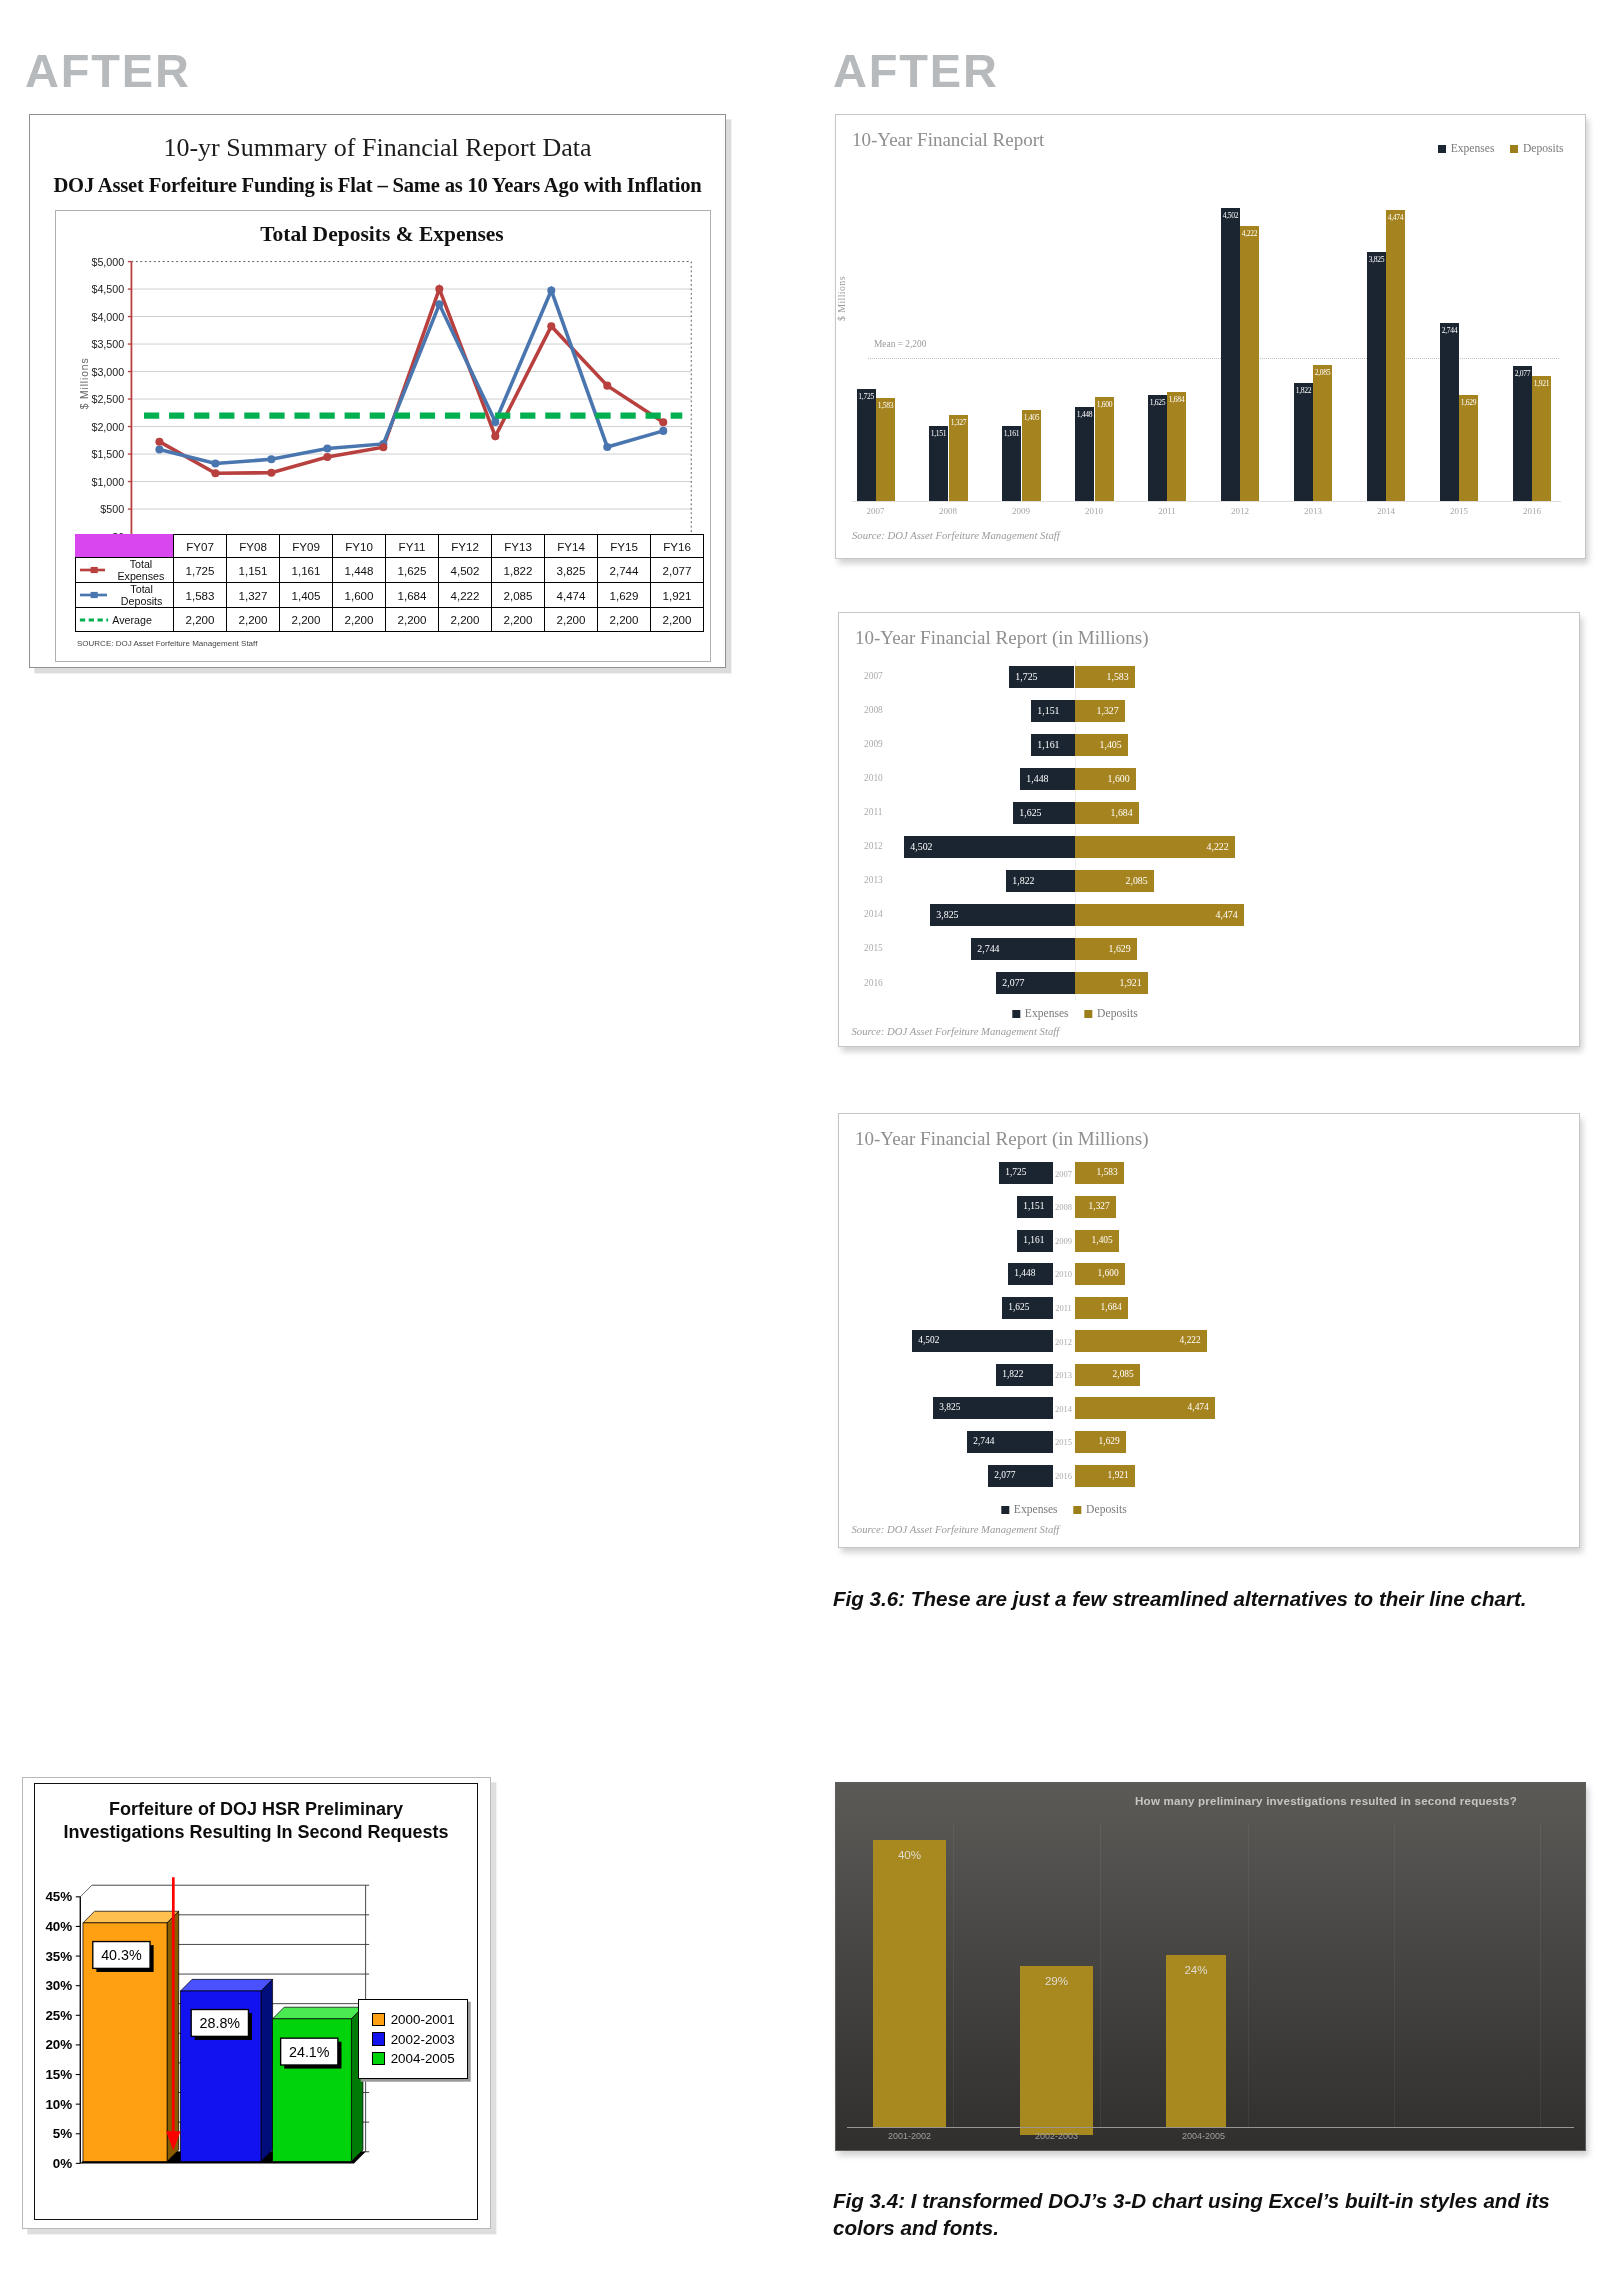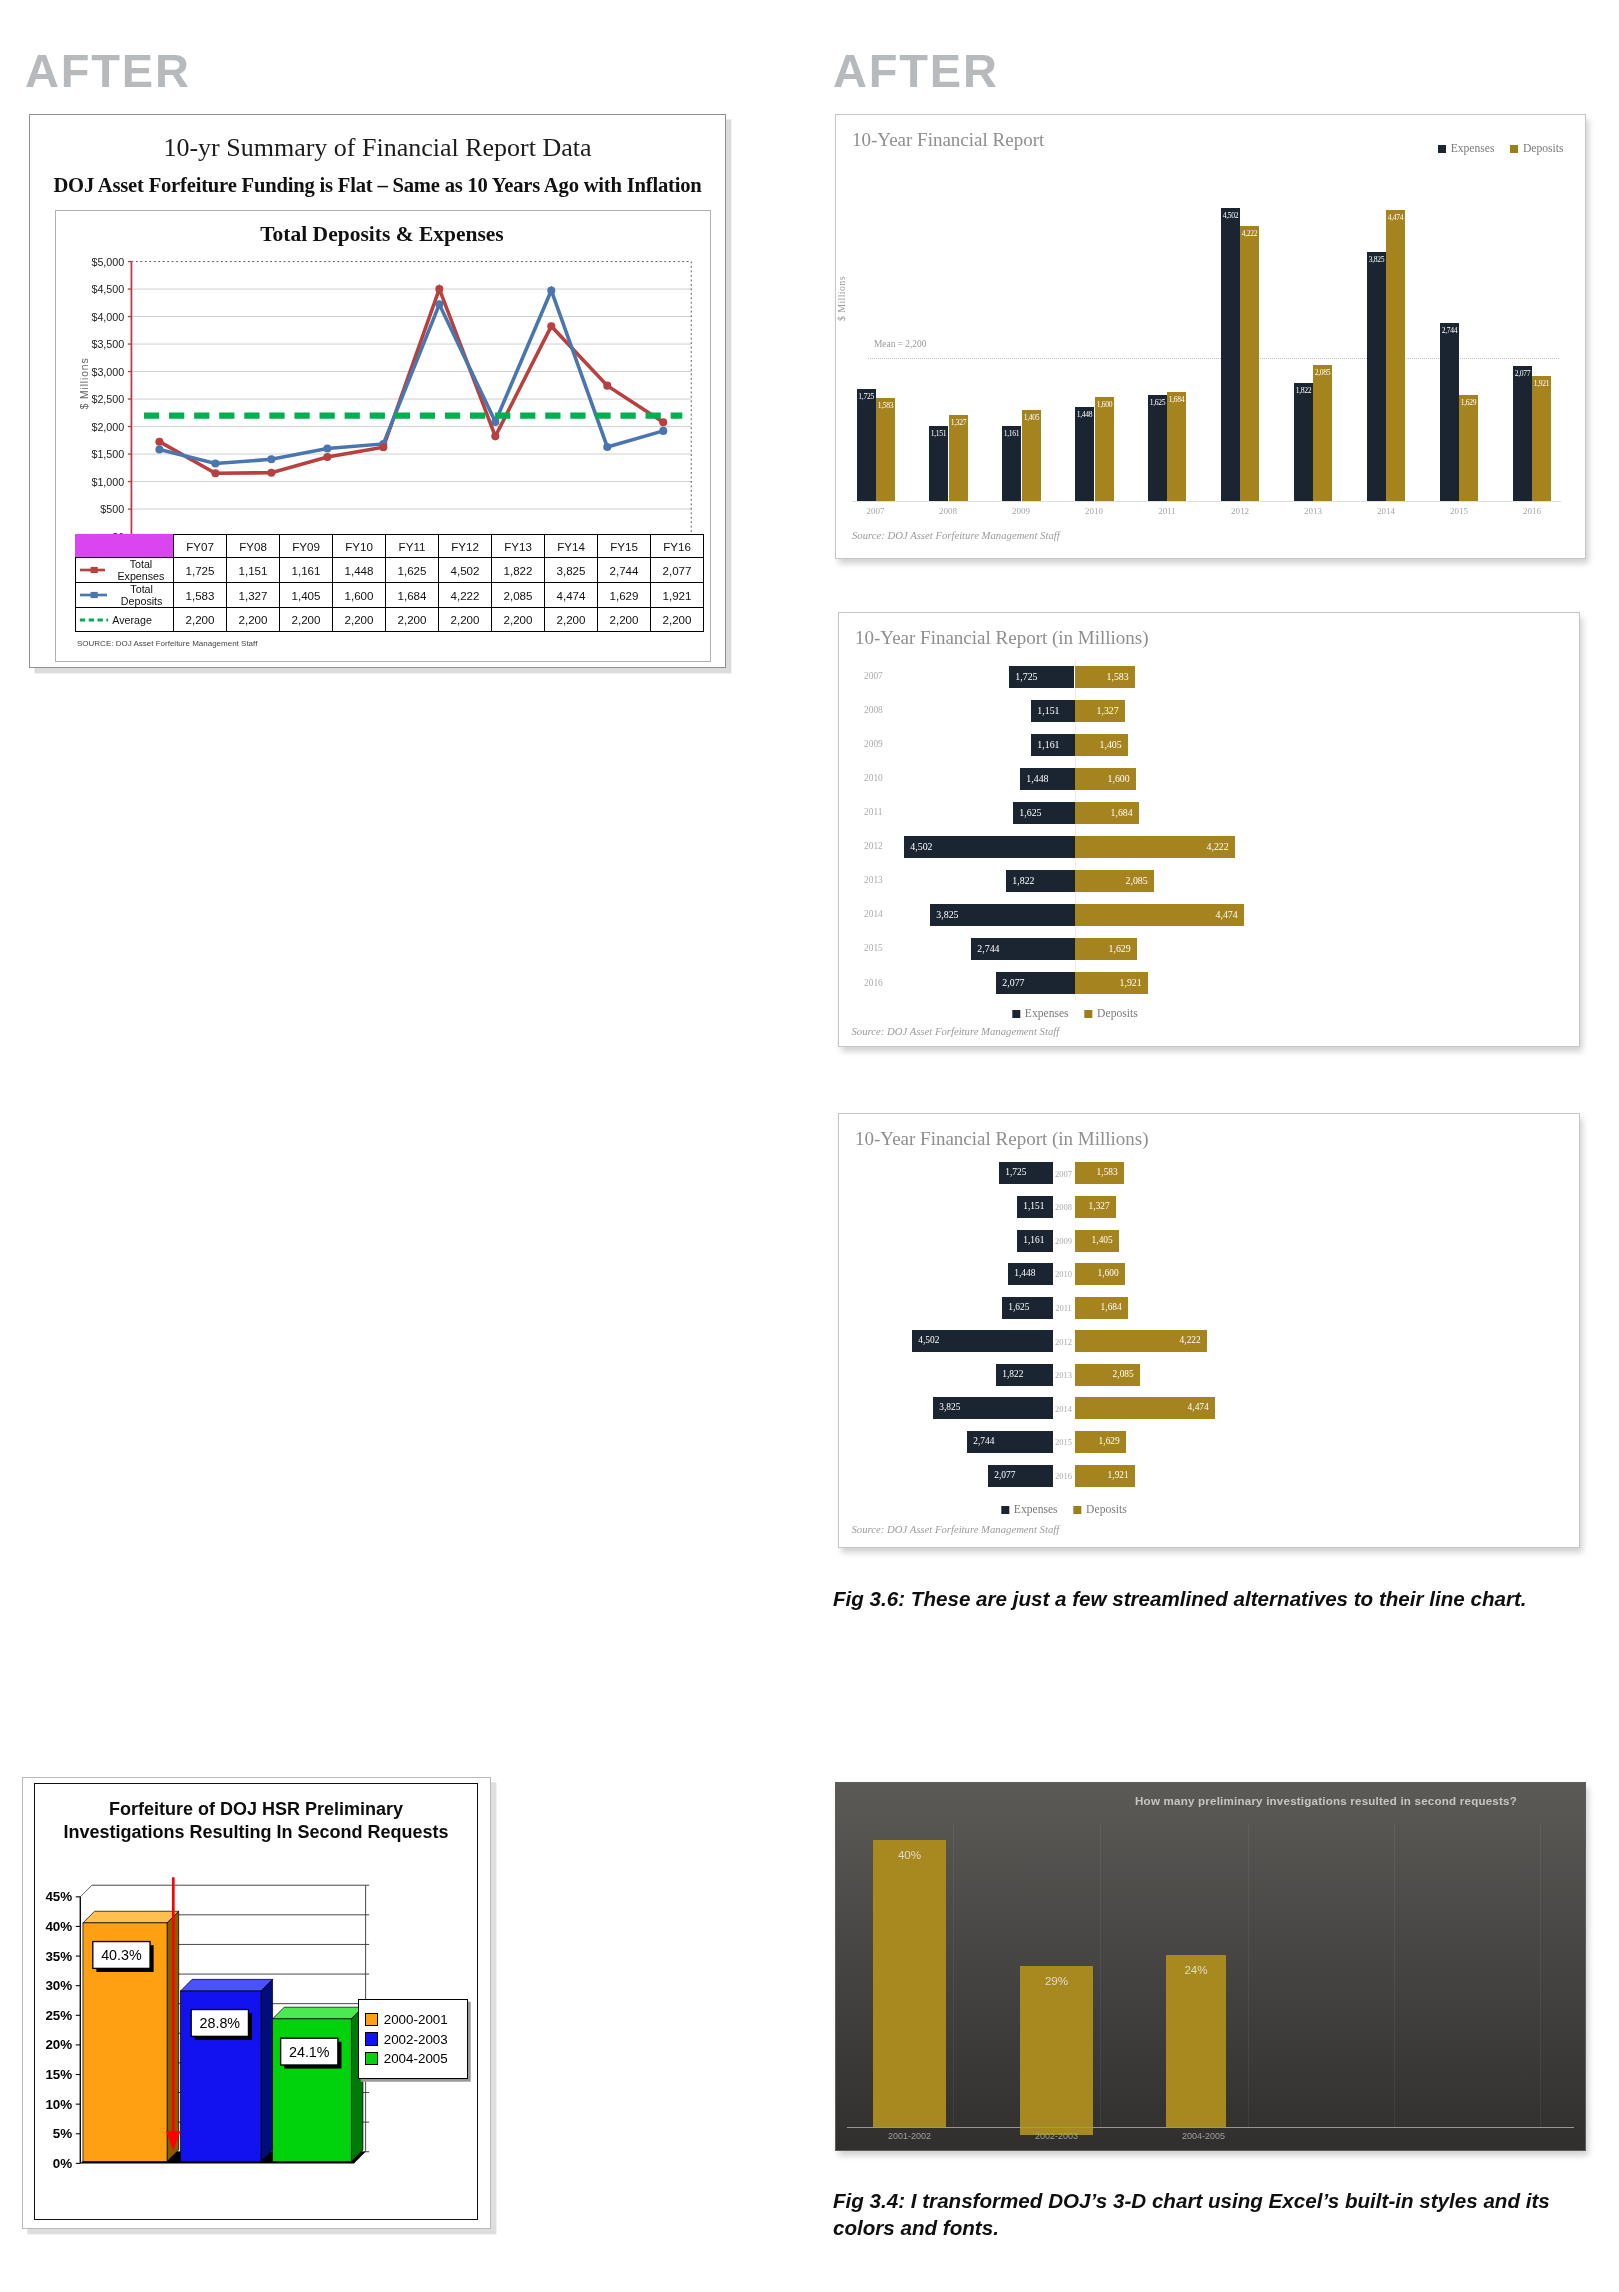--- a/index.html
+++ b/index.html
@@ -54,21 +54,21 @@
 
   
   #p2{position:absolute;left:21.5px;top:1777px;width:467px;height:450px;background:#fff;border:0.9px solid #b9b9b9;box-shadow:5.4px 5.4px 0 #dedede;}
   #p2 .inner3d{position:absolute;left:11.6px;top:5.4px;width:442px;height:435px;border:1.8px solid #111;}
   #p2 .t3dline{position:absolute;left:0;width:100%;text-align:center;font:bold 18px "Liberation Sans",sans-serif;color:#0c0c0c;}
   #p2 .t1{top:14.3px;} #p2 .t2{top:38px;}
   #svg3d{position:absolute;left:3.6px;top:86px;}
   #svg3d .t3d{font:600 15px "Liberation Sans",sans-serif;fill:#000;}
   #svg3d .lbl3d{font:16px "Liberation Sans",sans-serif;fill:#000;}
   #legend3d{position:absolute;right:9px;top:215px;width:97px;background:#fff;border:1.8px solid #000;box-shadow:2.7px 2.7px 0 #999;padding:7.2px 5.4px;}
-  #legend3d .li{display:flex;align-items:center;gap:5.4px;font:13.4px "Liberation Sans",sans-serif;color:#000;margin:4.5px 0;}
+  #legend3d .li{display:flex;align-items:center;gap:5.4px;font:13.4px "Liberation Sans",sans-serif;color:#000;margin:4.5px 0;justify-content:center;}
   #legend3d .sq3{width:11.6px;height:11.6px;border:0.9px solid #000;display:inline-block;}
 
   
   #a4{position:absolute;left:835px;top:1782px;width:749px;height:367px;background:linear-gradient(180deg,#5b5a57 0%,#454442 50%,#302f2d 100%);border:0.9px solid #5e5d5a;box-shadow:2.7px 5.4px 6.3px #cfcfcf;}
   #a4 .a4-title{position:absolute;left:18px;top:10.7px;width:663px;font:bold 11.6px "Liberation Sans",sans-serif;color:#c6c5c1;letter-spacing:0.2px;text-align:right;}
   #a4 .baseline{position:absolute;left:10.7px;top:344px;width:727px;height:0.9px;background:#98968f;}
 </style>
 </head>
 <body>
 

